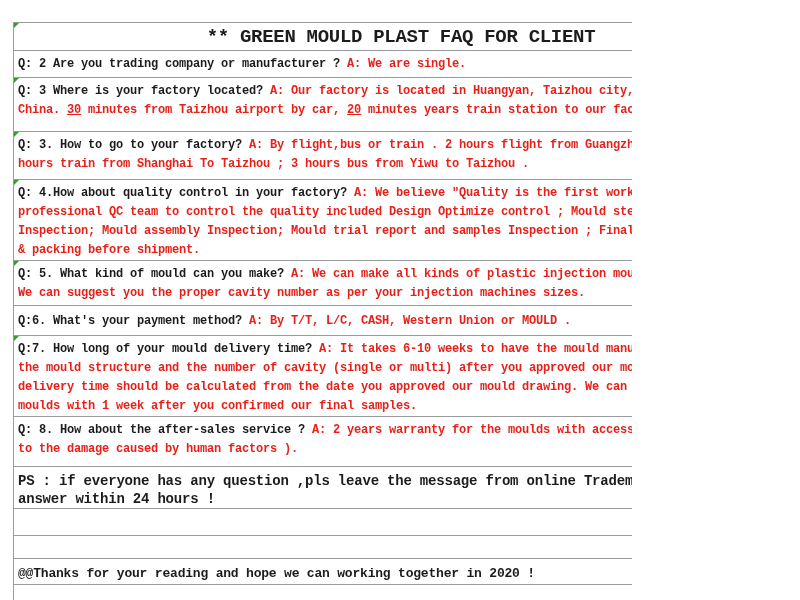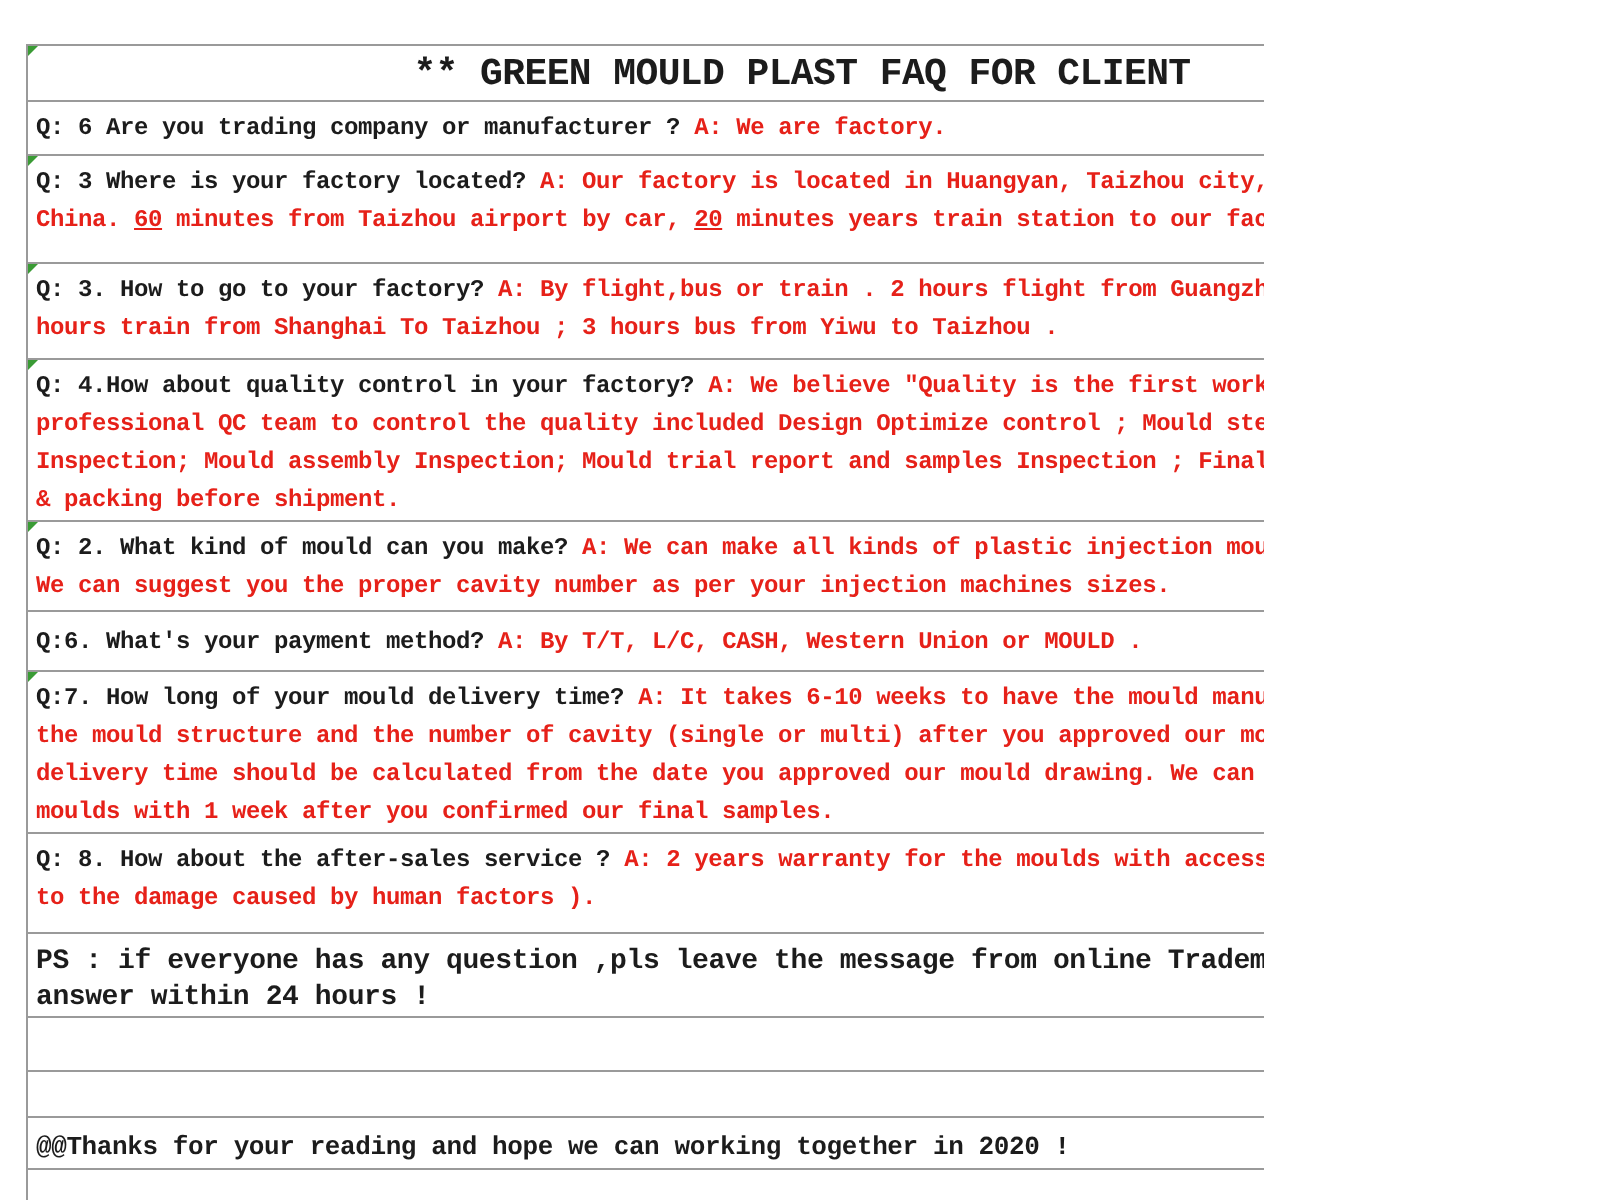--- a/index.html
+++ b/index.html
@@ -79,41 +79,41 @@
 
 <div class="page">
   <div class="sheet">
 
     <div class="row title-row">
       <span class="marker"></span>
       <span>** GREEN MOULD PLAST FAQ FOR CLIENT</span>
     </div>
 
     <div class="row h27">
-      <span class="q">Q: 6 Are you trading company or manufacturer ? </span><span class="a">A: We are factory.</span>
+      <span class="q">Q: 2 Are you trading company or manufacturer ? </span><span class="a">A: We are single.</span>
     </div>
 
     <div class="row h54">
       <span class="marker"></span>
-      <span class="q">Q: 3 Where is your factory located? </span><span class="a">A: Our factory is located in Huangyan, Taizhou city, Zhejiang Province, China. </span><span class="a u">60</span><span class="a"> minutes from Taizhou airport by car, </span><span class="a u">20</span><span class="a"> minutes years train station to our factory.</span>
+      <span class="q">Q: 3 Where is your factory located? </span><span class="a">A: Our factory is located in Huangyan, Taizhou city, Zhejiang Province, China. </span><span class="a u">30</span><span class="a"> minutes from Taizhou airport by car, </span><span class="a u">20</span><span class="a"> minutes years train station to our factory.</span>
     </div>
 
     <div class="row h48">
       <span class="marker"></span>
       <span class="q">Q: 3. How to go to your factory? </span><span class="a">A: By flight,bus or train . 2 hours flight from Guangzhou to Taizhou ; 2.5 hours train from Shanghai To Taizhou ; 3 hours bus from Yiwu to Taizhou .</span>
     </div>
 
     <div class="row h68">
       <span class="marker"></span>
       <span class="q">Q: 4.How about quality control in your factory? </span><span class="a">A: We believe "Quality is the first work task ". There're professional QC team to control the quality included Design Optimize control ;  Mould steel hardness Inspection; Mould assembly Inspection;  Mould trial report and samples Inspection ; Final inspection for mould &amp; packing before shipment.</span>
     </div>
 
     <div class="row h45">
       <span class="marker"></span>
-      <span class="q">Q: 2. What kind of mould can you make? </span><span class="a">A:  We can make all kinds of plastic injection moulds and blow moulds. We can suggest you the proper cavity number as per your injection machines sizes.</span>
+      <span class="q">Q: 5. What kind of mould can you make? </span><span class="a">A:  We can make all kinds of plastic injection moulds and blow moulds. We can suggest you the proper cavity number as per your injection machines sizes.</span>
     </div>
 
     <div class="row h30">
       <span class="q">Q:6. What's your payment method? </span><span class="a">A: By T/T, L/C, CASH, Western Union or MOULD .</span>
     </div>
 
     <div class="row h72">
       <span class="marker"></span>
       <span class="q">Q:7. How long of your mould delivery time? </span><span class="a">A:  It takes 6-10 weeks to have the mould manufactured depending on the mould structure and the number of cavity (single or multi) after you approved our mould drawing. The delivery time should be calculated from the date you approved our mould drawing. We can ship your plastic moulds with 1 week after you confirmed our final samples.</span>
     </div>

